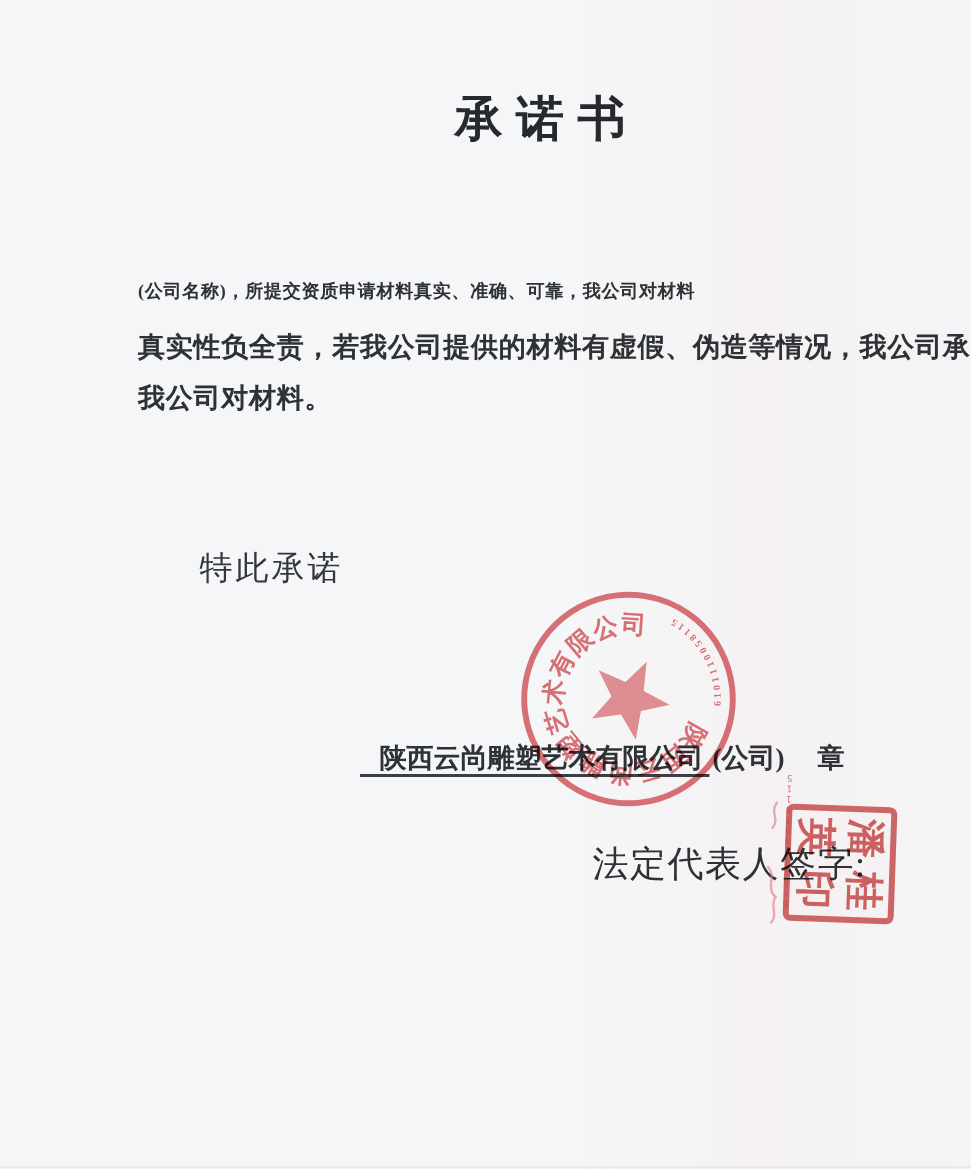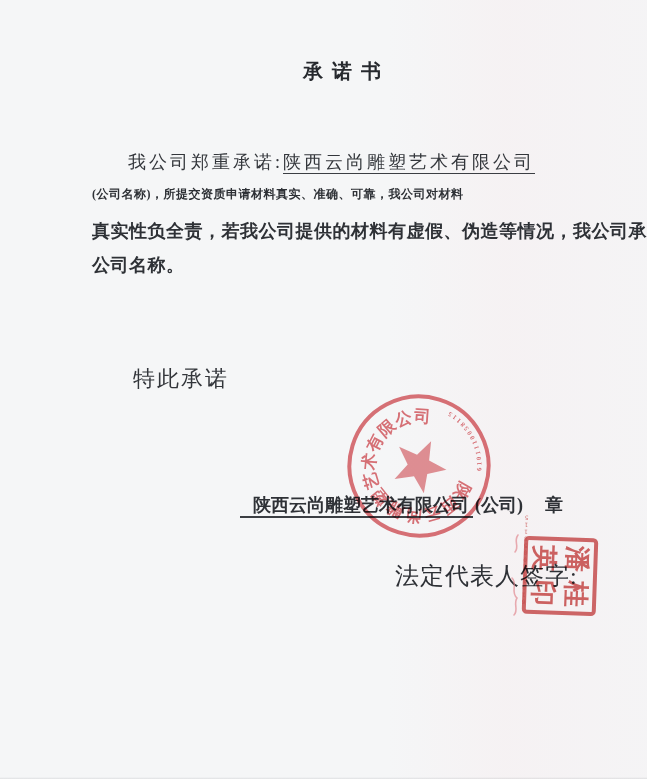--- a/index.html
+++ b/index.html
@@ -14,21 +14,21 @@
     background-image:linear-gradient(90deg, rgba(255,255,255,0) 60%, rgba(246,238,240,.55) 78%, rgba(244,240,242,.35) 100%);
     color:#2e3136;
   }
   .page:after{ 
     content:"";position:absolute;left:0;right:0;bottom:0;height:2px;
     background:linear-gradient(180deg,rgba(0,0,0,0),rgba(120,125,130,.18));
     pointer-events:none;
   }
   .title{
     position:absolute;left:303px;top:58px;margin:0;
-    font-size:20px;font-weight:bold;letter-spacing:9px;color:#26292e;
+    font-size:32px;font-weight:bold;letter-spacing:9px;color:#26292e;
   }
   .line{position:absolute;margin:0;white-space:nowrap;}
   .l1{left:128px;top:150px;font-size:18px;letter-spacing:3px;color:#33363b;}
   .l1 .u{border-bottom:1.5px solid #3b3e43;padding-bottom:1px;}
   .l2{left:92px;top:186px;font-size:12px;font-weight:bold;letter-spacing:.5px;}
   .l3{left:92px;top:219px;font-size:18px;font-weight:bold;letter-spacing:.5px;text-align:center;}
   .l4{left:92px;top:253px;font-size:18px;font-weight:bold;letter-spacing:.5px;}
   .closing{left:133px;top:364px;font-size:22px;letter-spacing:2px;color:#33363b;}
   .sealline{left:240px;top:493px;font-size:18px;font-weight:bold;z-index:1;}
   .sealline .u2{border-bottom:2px solid #3b3e43;padding:0 4px 1px 13px;}
@@ -67,25 +67,24 @@
   }
   .squiggle{position:absolute;left:504px;top:532px;z-index:1;pointer-events:none;opacity:.65;}
 </style>
 </head>
 <body>
 
 <div class="page">
 
   <h1 class="title">承诺书</h1>
 
-  <p class="line l1"><span>我公司郑重承诺:</span><span class="u">陕西云尚雕塑艺术有限公司</span></p>
 
   <p class="line l2">(公司名称)，所提交资质申请材料真实、准确、可靠，我公司对材料</p>
   <p class="line l3">真实性负全责，若我公司提供的材料有虚假、伪造等情况，我公司承</p>
-  <p class="line l4">公司名称。</p>
+  <p class="line l4">我公司对材料。</p>
 
   <p class="line closing">特此承诺</p>
 
   <p class="line sealline"><span class="u2">陕西云尚雕塑艺术有限公司</span><span class="suffix">(公司)</span><span class="zhang">章</span></p>
 
   <p class="line sig">法定代表人签字:</p>
 
 
   <svg class="round-seal" viewBox="0 0 200 200" aria-hidden="true">
     <g id="seal-rot" transform="rotate(-118 100 100)">

